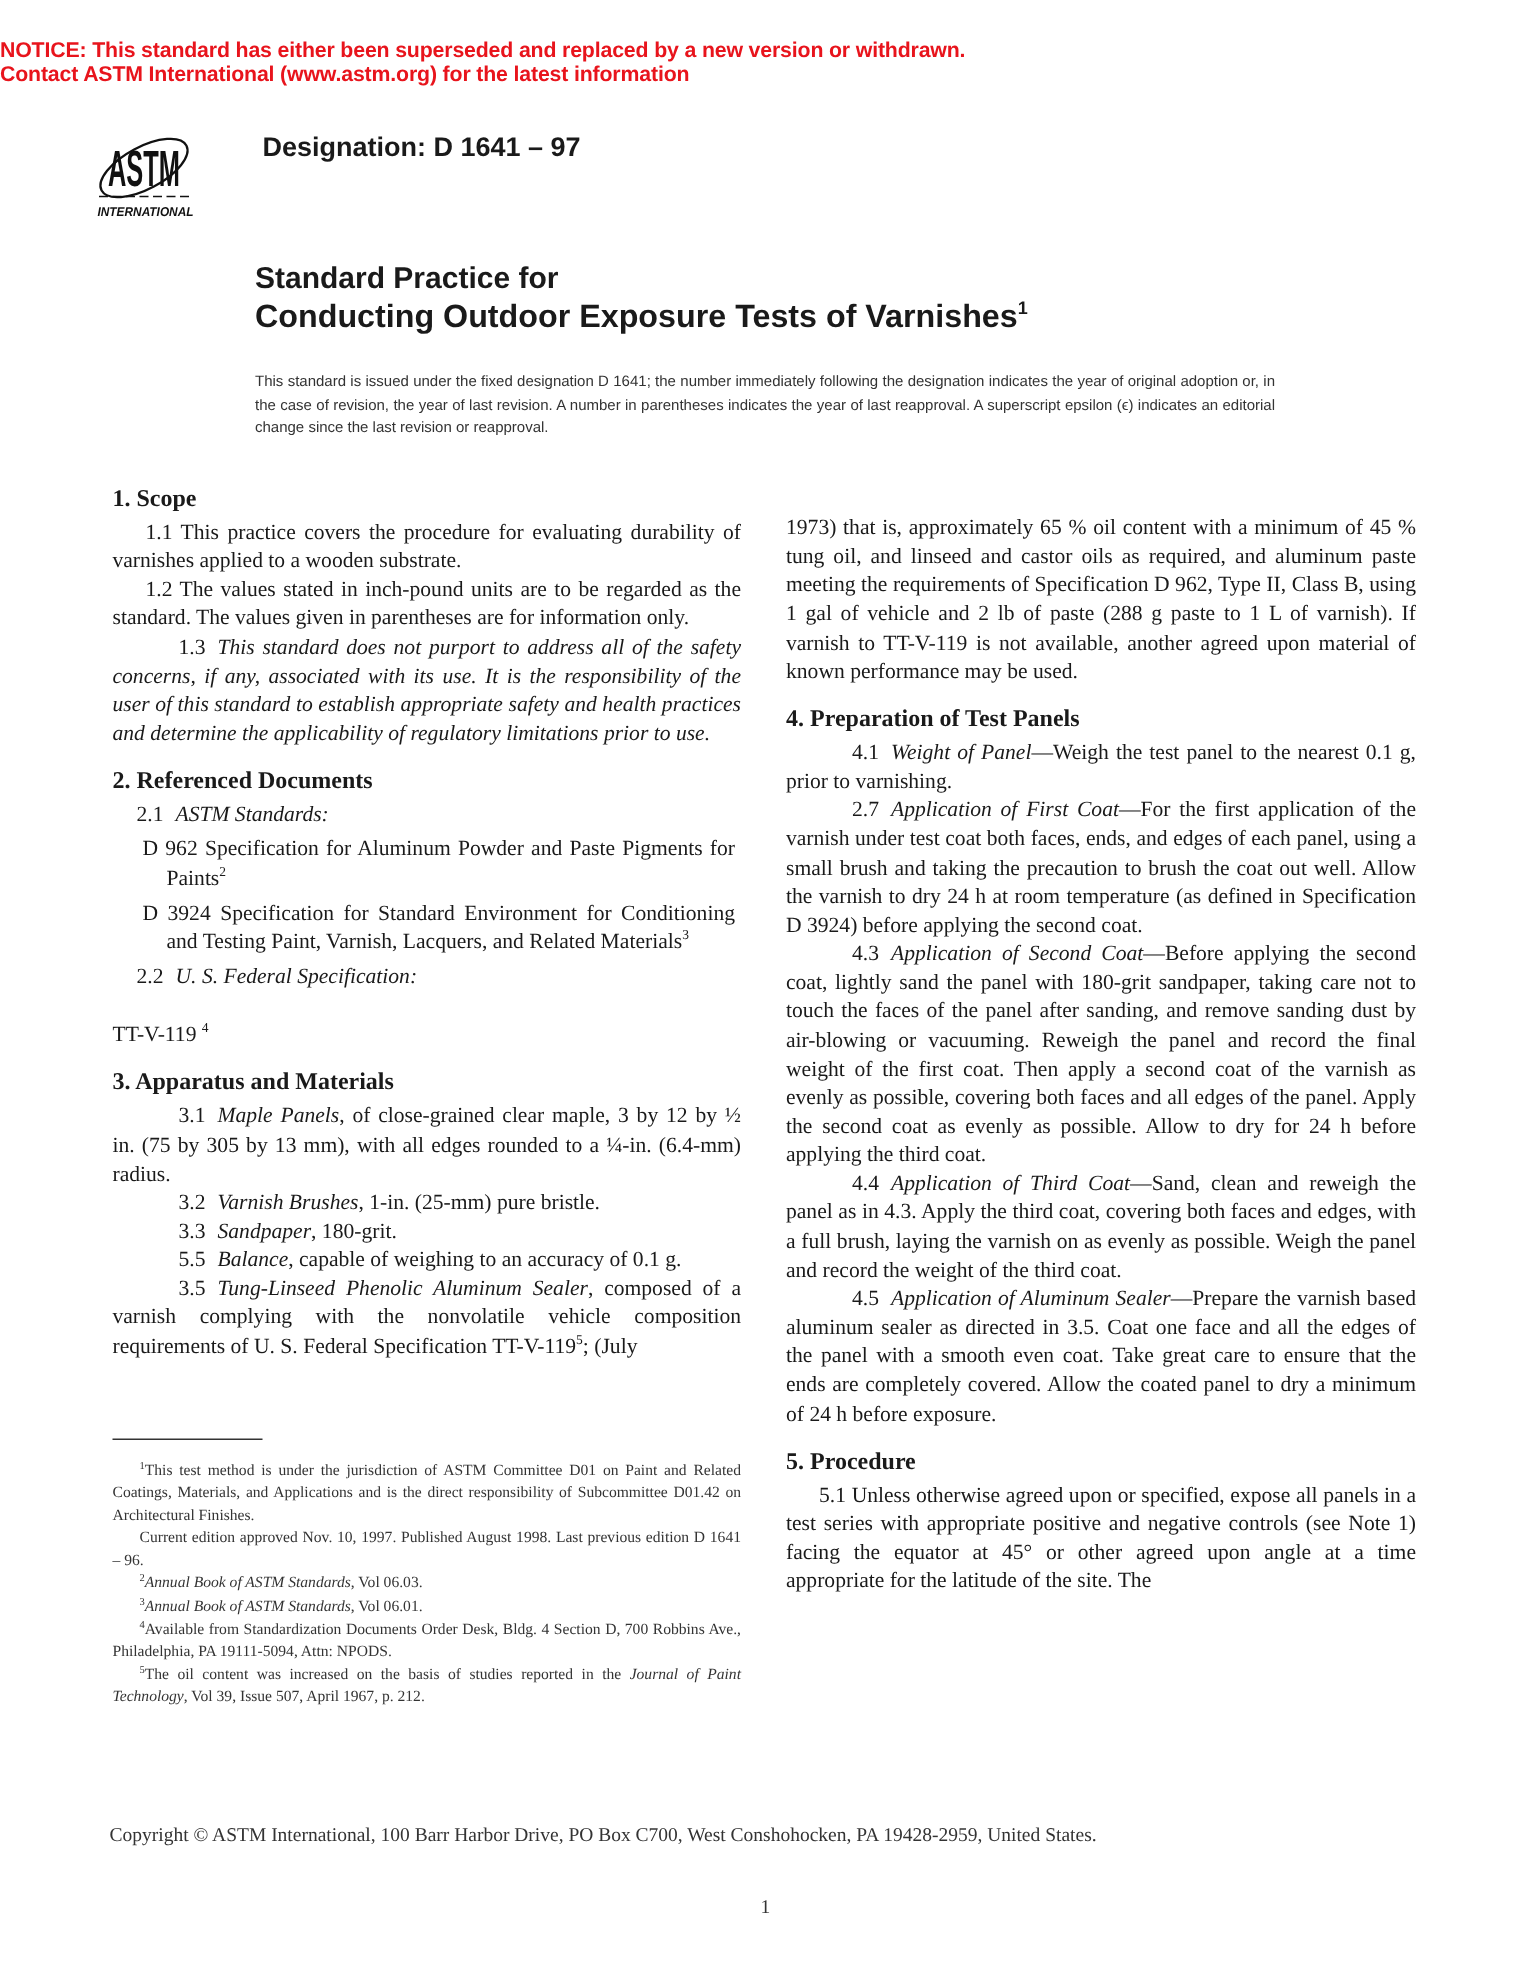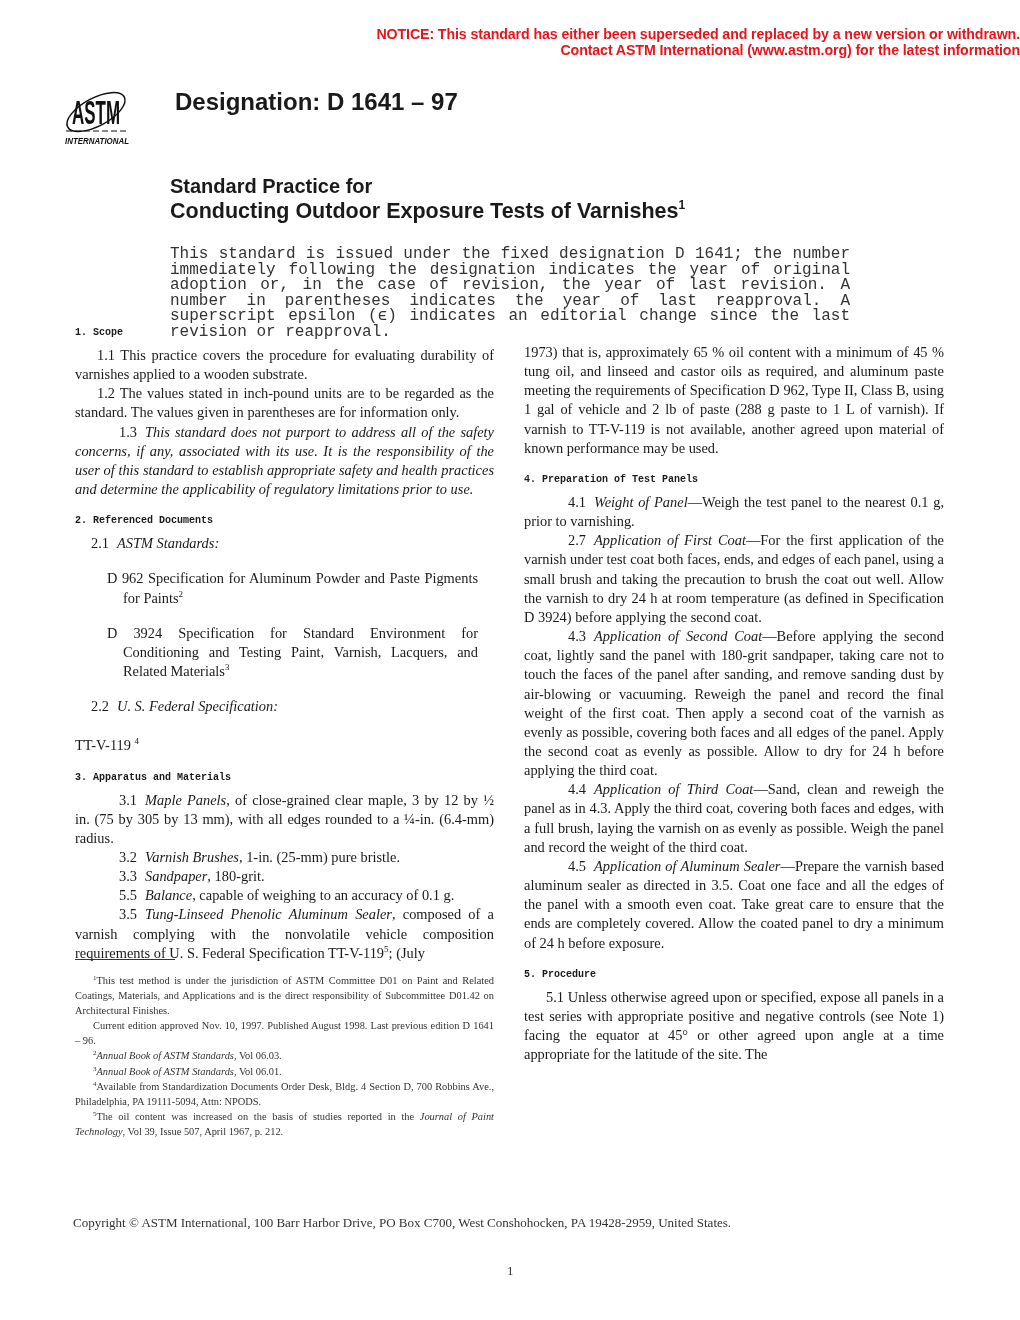--- a/index.html
+++ b/index.html
@@ -1,32 +1,32 @@
 <!DOCTYPE html>
 <html><head>
   <meta charset="utf-8">
   <style>
     html, body { margin: 0; padding: 0; background: #ffffff; }
     body { width: 1020px; height: 1320px; position: relative; overflow: hidden; color: #111; }
-    .notice { position: absolute; top: 26px; left: 0; width: 1020px; text-align: right; color: #e8141c; font-family: "Liberation Sans", sans-serif; font-weight: bold; font-size: 14.2px; line-height: 16px; letter-spacing: -0.1px; }
+    .notice { position: absolute; top: 26px; left: 0; width: 1020px; text-align: left; color: #e8141c; font-family: "Liberation Sans", sans-serif; font-weight: bold; font-size: 14.2px; line-height: 16px; letter-spacing: -0.1px; }
     .logo { position: absolute; left: 62px; top: 78px; width: 100px; height: 70px; }
-    .designation { position: absolute; left: 175px; top: 88px; font-family: "Liberation Sans", sans-serif; font-size: 24px; font-weight: bold; color: #1a1a1a; }
+    .designation { position: absolute; left: 175px; top: 88px; font-family: "Liberation Sans", sans-serif; font-size: 18px; font-weight: bold; color: #1a1a1a; }
     .title { position: absolute; left: 170px; top: 174px; font-family: "Liberation Sans", sans-serif; font-weight: bold; font-size: 20px; line-height: 25px; color: #1a1a1a; }
     .title .big { font-size: 21.5px; }
     .title sup { font-size: 12px; vertical-align: 9px; line-height: 0; }
-    .issued { position: absolute; left: 170px; top: 247px; width: 680px; font-family: Liberation Mono, monospace; font-size: 16px; line-height: 15.6px; color: #333; text-align: justify; }
+    .issued { position: absolute; left: 170px; top: 247px; width: 680px; font-family: Liberation Sans, sans-serif; font-size: 10px; line-height: 15.6px; color: #333; text-align: justify; }
     .col { position: absolute; font-family: "Liberation Serif", serif; font-size: 14.4px; line-height: 19.15px; color: #1a1a1a; }
     .col.left { left: 75px; top: 323px; width: 419px; }
     .col.right { left: 524px; top: 323px; width: 420px; }
     .col p { margin: 0; text-align: justify; text-indent: 22px; }
     .col p.noind { text-indent: 0; margin-top: 20px; }
-    .col h2 { margin: 0; font-size: 10px; font-weight: bold; line-height: 19px; font-family: Liberation Mono, monospace; }
+    .col h2 { margin: 0; font-size: 16px; font-weight: bold; line-height: 19px; }
     .col .h2gap { margin-top: 12px; margin-bottom: 4px; }
     .col .first-h { margin-bottom: 4px; }
-    .col .ref { text-indent: -16px; padding-left: 32px; text-align: justify; margin: 16px; }
+    .col .ref { text-indent: -16px; padding-left: 32px; text-align: justify; margin: 4px; }
     .col .ref2 { text-indent: 0; padding-left: 16px; margin: 0; }
     .col sup { font-size: 9px; vertical-align: 6px; line-height: 0; }
     .num { display: inline-block; margin-right: 8px; }
     .fn-rule { position: absolute; left: 75px; top: 959px; width: 100px; height: 1px; background: #333; }
     .footnotes { position: absolute; left: 75px; top: 973px; width: 419px; font-family: "Liberation Serif", serif; font-size: 10.4px; line-height: 15.1px; color: #333; }
     .footnotes p { margin: 0; text-indent: 18px; text-align: justify; }
     .footnotes sup { font-size: 7px; vertical-align: 4px; line-height: 0; }
     .copyright { position: absolute; left: 73px; top: 1215px; font-family: Liberation Serif, serif; font-size: 13px; color: #333; }
     .pagenum { position: absolute; left: 507px; top: 1263px; font-family: "Liberation Serif", serif; font-size: 13px; color: #333; }
     i { font-style: italic; }

